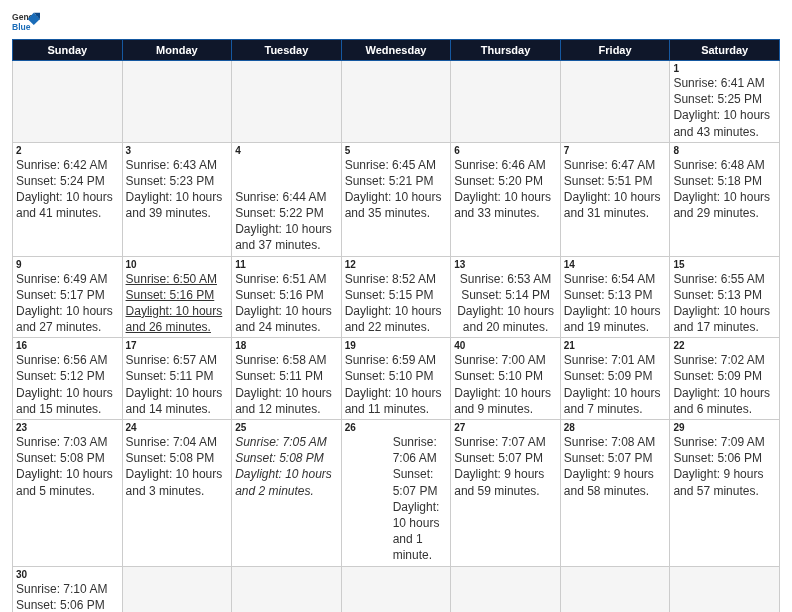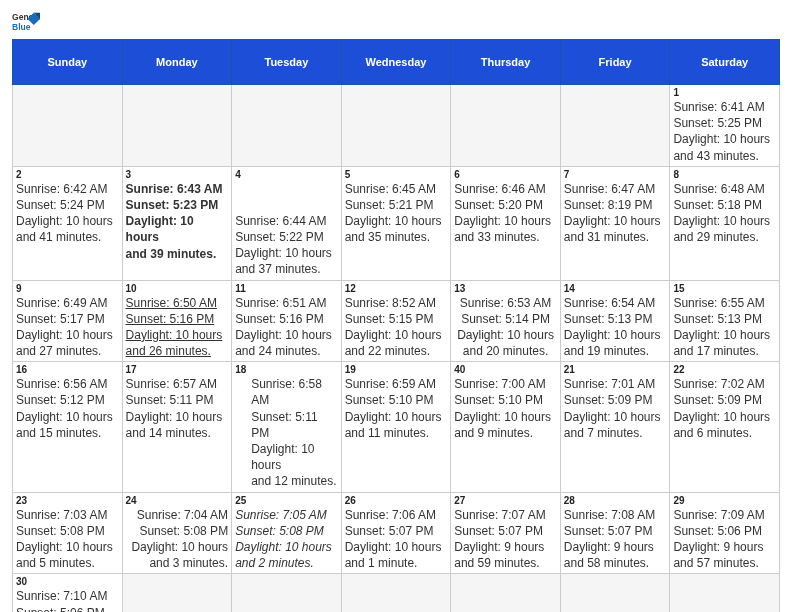--- a/index.html
+++ b/index.html
@@ -46,26 +46,26 @@
       font-weight: normal;
       color: #555;
     }
     .calendar {
       width: 100%;
       border-collapse: collapse;
       border: 1px solid #ccc;
       table-layout: fixed;
     }
     .calendar thead tr th {
-      background: #1d4ed8;
+      background: #0f172a;
       color: #fff;
       font-size: 11px;
       font-weight: bold;
       text-align: center;
-      padding: 16px 2px;
+      padding: 4px 2px;
       border: 1px solid #1558a0;
     }
     .calendar tbody tr td {
       border: 1px solid #ccc;
       vertical-align: top;
       padding: 2px 3px;
       font-size: 8.5px;
       color: #333;
       background: #fff;
       height: 72px;
@@ -144,21 +144,21 @@
         <tr>
           <td>
             <span class="day-num">2</span>
             <div class="day-info" style="white-space: pre-line;">Sunrise: 6:42 AM
 Sunset: 5:24 PM
 Daylight: 10 hours
 and 41 minutes.</div>
           </td>
           <td>
             <span class="day-num">3</span>
-            <div class="day-info" style="white-space: pre-line; font-weight: bold;">Sunrise: 6:43 AM
+            <div class="day-info" style="white-space: pre-line;">Sunrise: 6:43 AM
 Sunset: 5:23 PM
 Daylight: 10 hours
 and 39 minutes.</div>
           </td>
           <td>
             <span class="day-num">4</span>
             <div class="day-info" style="white-space: pre-line; margin-top: 33px;">Sunrise: 6:44 AM
 Sunset: 5:22 PM
 Daylight: 10 hours
 and 37 minutes.</div>
@@ -173,21 +173,21 @@
           <td>
             <span class="day-num">6</span>
             <div class="day-info" style="white-space: pre-line;">Sunrise: 6:46 AM
 Sunset: 5:20 PM
 Daylight: 10 hours
 and 33 minutes.</div>
           </td>
           <td>
             <span class="day-num">7</span>
             <div class="day-info" style="white-space: pre-line;">Sunrise: 6:47 AM
-Sunset: 8:19 PM
+Sunset: 5:51 PM
 Daylight: 10 hours
 and 31 minutes.</div>
           </td>
           <td>
             <span class="day-num">8</span>
             <div class="day-info" style="white-space: pre-line;">Sunrise: 6:48 AM
 Sunset: 5:18 PM
 Daylight: 10 hours
 and 29 minutes.</div>
           </td>
@@ -253,21 +253,21 @@
           </td>
           <td>
             <span class="day-num">17</span>
             <div class="day-info" style="white-space: pre-line;">Sunrise: 6:57 AM
 Sunset: 5:11 PM
 Daylight: 10 hours
 and 14 minutes.</div>
           </td>
           <td>
             <span class="day-num">18</span>
-            <div class="day-info" style="white-space: pre-line; margin-left: 16px;">Sunrise: 6:58 AM
+            <div class="day-info" style="white-space: pre-line;">Sunrise: 6:58 AM
 Sunset: 5:11 PM
 Daylight: 10 hours
 and 12 minutes.</div>
           </td>
           <td>
             <span class="day-num">19</span>
             <div class="day-info" style="white-space: pre-line;">Sunrise: 6:59 AM
 Sunset: 5:10 PM
 Daylight: 10 hours
 and 11 minutes.</div>
@@ -297,35 +297,35 @@
         <tr>
           <td>
             <span class="day-num">23</span>
             <div class="day-info" style="white-space: pre-line;">Sunrise: 7:03 AM
 Sunset: 5:08 PM
 Daylight: 10 hours
 and 5 minutes.</div>
           </td>
           <td>
             <span class="day-num">24</span>
-            <div class="day-info" style="white-space: pre-line; text-align: right;">Sunrise: 7:04 AM
+            <div class="day-info" style="white-space: pre-line;">Sunrise: 7:04 AM
 Sunset: 5:08 PM
 Daylight: 10 hours
 and 3 minutes.</div>
           </td>
           <td>
             <span class="day-num">25</span>
             <div class="day-info" style="white-space: pre-line; font-style: italic;">Sunrise: 7:05 AM
 Sunset: 5:08 PM
 Daylight: 10 hours
 and 2 minutes.</div>
           </td>
           <td>
             <span class="day-num">26</span>
-            <div class="day-info" style="white-space: pre-line;">Sunrise: 7:06 AM
+            <div class="day-info" style="white-space: pre-line; margin-left: 48px;">Sunrise: 7:06 AM
 Sunset: 5:07 PM
 Daylight: 10 hours
 and 1 minute.</div>
           </td>
           <td>
             <span class="day-num">27</span>
             <div class="day-info" style="white-space: pre-line;">Sunrise: 7:07 AM
 Sunset: 5:07 PM
 Daylight: 9 hours
 and 59 minutes.</div>

